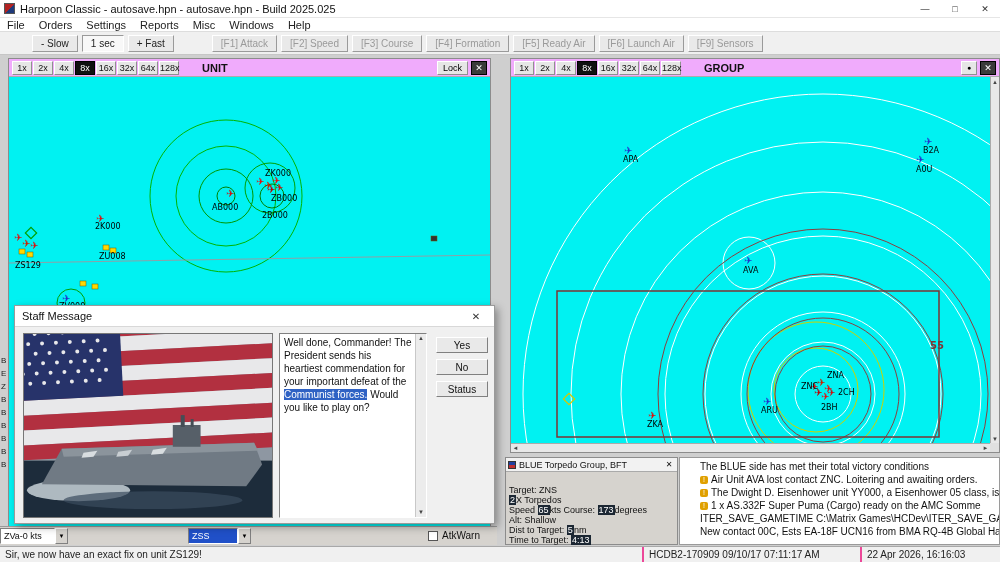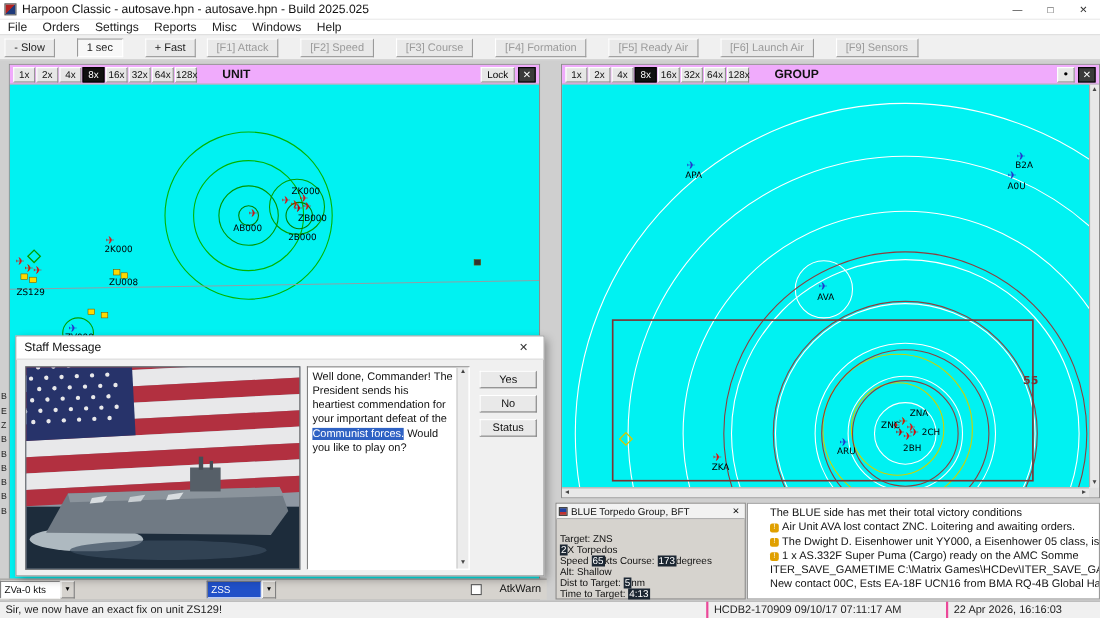--- a/index.html
+++ b/index.html
@@ -13,21 +13,21 @@
   .app-icon { width:11px; height:11px; margin:0 5px 0 4px;
               background:linear-gradient(135deg,#b22222 50%,#1f3a7a 50%); border:1px solid #555; }
   .caption { margin-left:auto; display:flex; height:100%; }
   .cap-btn { width:30px; height:100%; display:flex; align-items:center; justify-content:center;
              font-size:9px; color:#333; }
   .menubar { position:absolute; left:0; top:18px; width:1000px; height:14px; background:#ffffff;
              display:flex; align-items:center; font-size:11px; color:#222; border-bottom:1px solid #ddd; z-index:40; }
   .menu-item { padding:0 7px; height:100%; display:flex; align-items:center; }
   .toolbar { position:absolute; left:0; top:32px; width:1000px; height:23px; background:#f0f0f0;
              border-bottom:1px solid #c6c6c6; display:flex; align-items:center; padding-left:4px; z-index:40; }
-  .tb-group { display:flex; gap:20px; margin-right:10px; }
+  .tb-group { display:flex; gap:4px; margin-right:10px;margin-left:28px; }
   .tb-btn { height:17px; font-size:10px; background:#e9e9e9; border:1px solid;
             border-color:#ffffff #9a9a9a #9a9a9a #ffffff; padding:0 8px; color:#222; }
   .tb-btn.pressed { border-color:#9a9a9a #ffffff #ffffff #9a9a9a; background:#f8f8f8; }
   .tb-btn.fn { color:#9a9a9a; }
 
   
   .workspace { position:absolute; left:0; top:55px; width:1000px; height:491px; background:#cfcfcf; }
   .strip { position:absolute; left:1px; top:357px; width:12px; height:170px; display:flex;
            flex-direction:column; gap:5px; font-size:8px; color:#222; z-index:5; }
   .strip-item { height:8px; line-height:8px; }
@@ -67,21 +67,21 @@
   .combo { position:absolute; top:1px; height:16px; display:flex; align-items:stretch; font-size:9px; }
   .combo-text { background:#fff; border:1px solid; border-color:#808080 #fff #fff #808080;
                 display:flex; align-items:center; padding:0 3px; color:#111; }
   .combo-text.sel-blue { background:#2050c8; color:#fff; border-color:#808080 #fff #fff #808080; }
   .combo-arrow { width:13px; background:#d6d3ce; border:1px solid; font-size:6px;
                  border-color:#ffffff #808080 #808080 #ffffff; display:flex; align-items:center; justify-content:center; }
   .combo-unit { left:0; }
   .combo-unit .combo-text { width:55px; }
   .combo-group { left:188px; }
   .combo-group .combo-text { width:50px; }
-  .atkwarn { position:absolute; left:428px; top:3px; display:flex; align-items:center; gap:16px; font-size:10px; color:#111; }
+  .atkwarn { position:absolute; left:428px; top:3px; display:flex; align-items:center; gap:4px; font-size:10px; color:#111; }
   .cb-box { width:10px; height:10px; background:#fff; border:1px solid #555; }
 
   
   .torpedo { position:absolute; left:505px; top:457px; width:173px; height:88px; background:#d6d3ce;
              border:1px solid #8c8c8c; z-index:8; }
   .tp-titlebar { height:14px; background:#f2f2f2; border-bottom:1px solid #aaa; display:flex;
                  align-items:center; gap:3px; padding:0 2px; font-size:9px; color:#111; }
   .tp-icon { width:8px; height:8px; background:linear-gradient(#2040a0 55%,#c03030 45%); border:1px solid #333; }
   .tp-x { margin-left:auto; width:12px; height:11px; font-size:8px; display:flex; align-items:center;
           justify-content:center; color:#111; }

